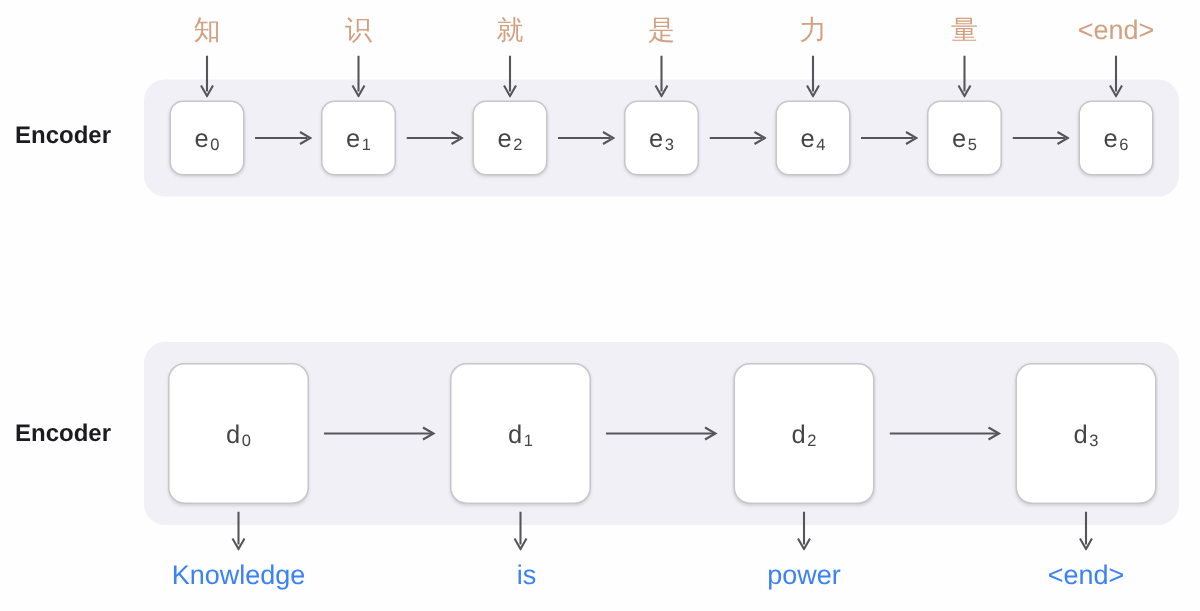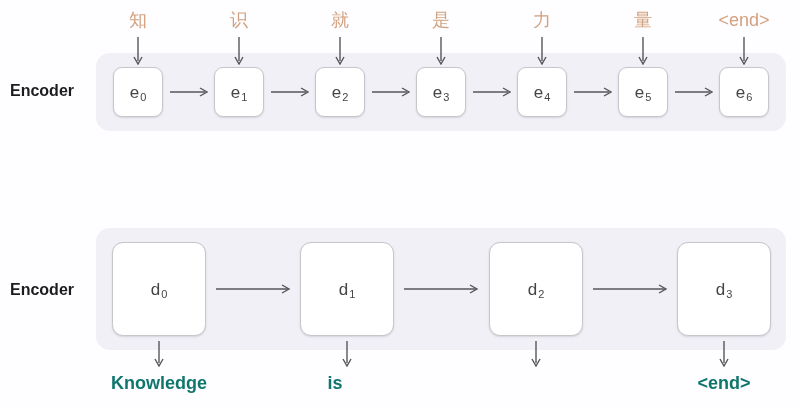--- a/index.html
+++ b/index.html
@@ -34,21 +34,21 @@
   .cell .base{font-size:17px;line-height:17px;}
   .cell .sub{font-size:11px;line-height:11px;transform:translateY(5px);margin-left:1px;}
 
   .tok{position:absolute;text-align:center;}
   .tok-in{
     width:80px;top:8px;height:24px;line-height:24px;
     font-size:18px;font-weight:500;color:#d2a17f;
   }
   .tok-out{
     width:160px;top:372px;height:22px;line-height:22px;
-    font-size:18px;font-weight:700;color:#0f766e;
+    font-size:18px;font-weight:400;color:#3b82f6;
   }
 
   .arrow{position:absolute;}
   svg{display:block;}
 </style>
 </head>
 <body>
 
 <div class="stage">
 
@@ -230,16 +230,17 @@
       </svg>
     </span>
   <span class="arrow" style="left:718px;top:341px">
       <svg width="12" height="26">
         <line x1="6" y1="0" x2="6" y2="22" stroke="#56565a" stroke-width="1.4"></line>
         <polyline points="2,18 6,25 10,18" fill="none" stroke="#56565a" stroke-width="1.4"></polyline>
       </svg>
     </span>
 
   <div class="tok tok-out" style="left:79px">Knowledge</div>
-  <div class="tok tok-out" style="left:255px">is</div>
+  <div class="tok tok-out" style="left:271px">is</div>
+  <div class="tok tok-out" style="left:456px">power</div>
   <div class="tok tok-out" style="left:644px">&lt;end&gt;</div>
 
 </div>
 
 </body></html>

